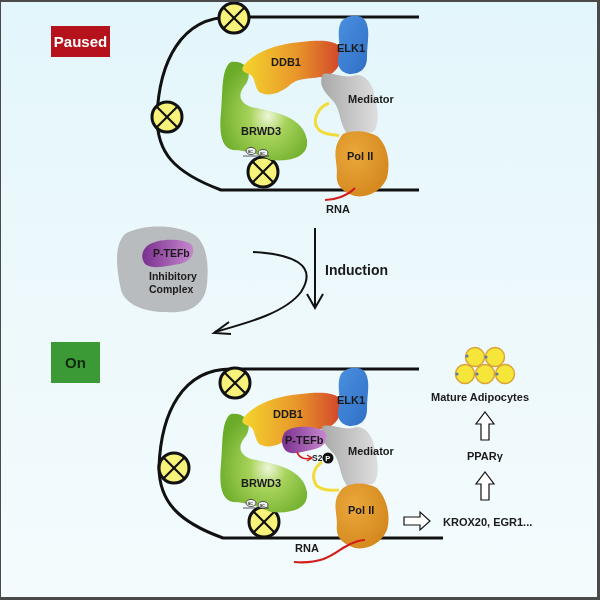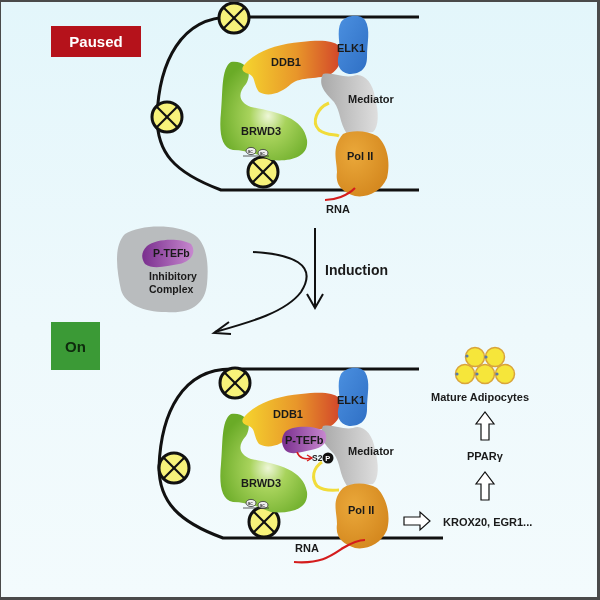--- a/index.html
+++ b/index.html
@@ -13,22 +13,22 @@
       background: linear-gradient(#e3f6fb, #eef9fc 55%, #f3fbfd);
       overflow: hidden;
     }
     svg { position: absolute; left: 0; top: 0; }
     .lbl { font-family: "Liberation Sans", sans-serif; font-weight: bold; fill: #1a1a1a; }
     .state-badge {
       position: absolute; color: #fff; font-weight: bold;
       font-family: "Liberation Sans", sans-serif;
       display: flex; align-items: center; justify-content: center;
     }
-    #badge-paused { left: 50px; top: 24px; width: 90px; height: 31px; background: #b5121b; font-size: 15px; color: #ffffff; }
-    #badge-on { left: 50px; top: 320px; width: 49px; height: 48px; background: #3b9a36; font-size: 15px; color: #0e2a0d; }
+    #badge-paused { left: 50px; top: 24px; width: 59px; height: 31px; background: #b5121b; font-size: 15px; color: #ffffff; }
+    #badge-on { left: 50px; top: 340px; width: 49px; height: 41px; background: #3b9a36; font-size: 15px; color: #0e2a0d; }
   </style>
 </head>
 <body>
 
 <div id="frame">
   <div id="badge-paused" class="state-badge">Paused</div>
   <div id="badge-on" class="state-badge">On</div>
 
   <svg width="596" height="595" viewBox="0 0 596 595">
     <defs>

